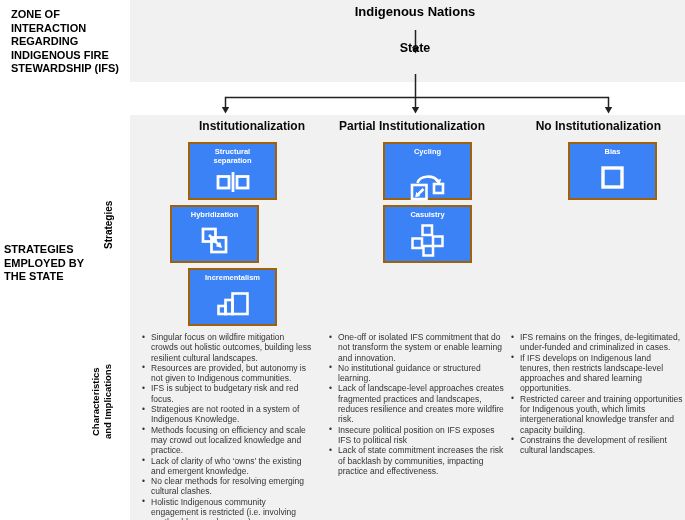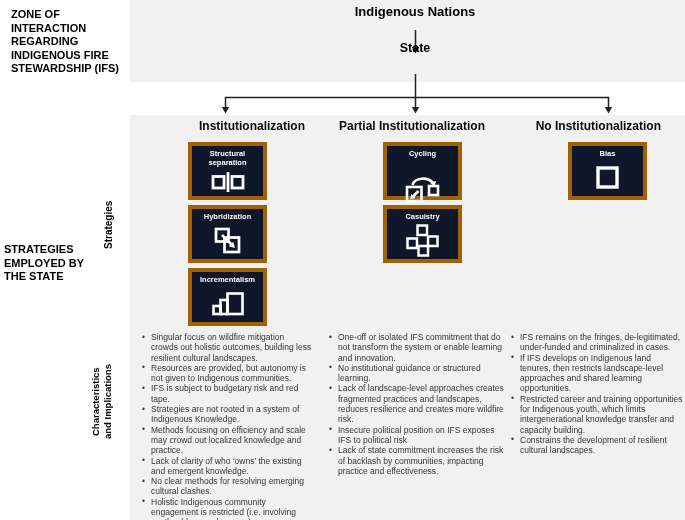--- a/index.html
+++ b/index.html
@@ -16,34 +16,34 @@
   .node-label { position:absolute; left:315px; width:200px; text-align:center; font-weight:bold; }
   #node-indigenous { top:4px; font-size:13px; }
   #node-state      { top:41px; font-size:12.5px; }
 
   .col-header { position:absolute; top:119px; font-size:12px; font-weight:bold; text-align:right; color:#0a0a0a; }
   #col1-header { left:135px; width:170px; }
   #col2-header { left:315px; width:170px; }
   #col3-header { left:491px; width:170px; }
 
   .sbox {
-    position:absolute; width:79px; height:58px; box-sizing:border-box;
-    background:#0f172a; border:4px solid #a16207;
+    position:absolute; width:89px; height:58px; box-sizing:border-box;
+    background:#3b82f6; border:2px solid #a16207;
     display:flex; flex-direction:column; align-items:center;
   }
   .sbox .lbl {
     font-size:7.5px; font-weight:bold; color:#ffffff; text-align:center;
     line-height:8.5px; margin-top:4px; white-space:pre-line;
   }
   .sbox .icn { flex:1; display:flex; align-items:center; justify-content:center; }
   .sbox svg { display:block; }
   .ic { stroke:#ffffff; fill:none; }
 
   #box-ss { left:188px; top:142px; }
-  #box-hy { left:188px; top:205px; }
+  #box-hy { left:170px; top:205px; }
   #box-in { left:188px; top:268px; }
   #box-cy { left:383px; top:142px;gap:16px; }
   #box-ca { left:383px; top:205px; }
   #box-bi { left:568px; top:142px; }
 
   .bullets { position:absolute; top:332px; margin:0; padding:0; list-style:none;
              font-size:8.5px; line-height:10.3px; color:#333333; }
   .bullets li { position:relative; padding-left:11px; margin:0; }
   .bullets li::before { content:"\2022"; position:absolute; left:2px; top:-0.5px; }
   #bullets-1 { left:140px; width:172px; }
@@ -185,21 +185,21 @@
     <div class="icn">
       <svg width="25" height="25" viewBox="0 0 25 25">
         <rect class="ic" x="3" y="3" width="19" height="19" stroke-width="3.4"></rect>
       </svg>
     </div>
   </div>
 
   <ul id="bullets-1" class="bullets">
     <li>Singular focus on wildfire mitigation crowds out holistic outcomes, building less resilient cultural landscapes.</li>
     <li>Resources are provided, but autonomy is not given to Indigenous communities.</li>
-    <li>IFS is subject to budgetary risk and red tape.</li>
+    <li>IFS is subject to budgetary risk and red focus.</li>
     <li>Strategies are not rooted in a system of Indigenous Knowledge.</li>
     <li>Methods focusing on efficiency and scale may crowd out localized knowledge and practice.</li>
     <li>Lack of clarity of who ‘owns’ the existing and emergent knowledge.</li>
     <li>No clear methods for resolving emerging cultural clashes.</li>
     <li>Holistic Indigenous community engagement is restricted (i.e. involving youth, elders, and women).</li>
   </ul>
 
   <ul id="bullets-2" class="bullets">
     <li>One-off or isolated IFS commitment that do not transform the system or enable learning and innovation.</li>
     <li>No institutional guidance or structured learning.</li>

